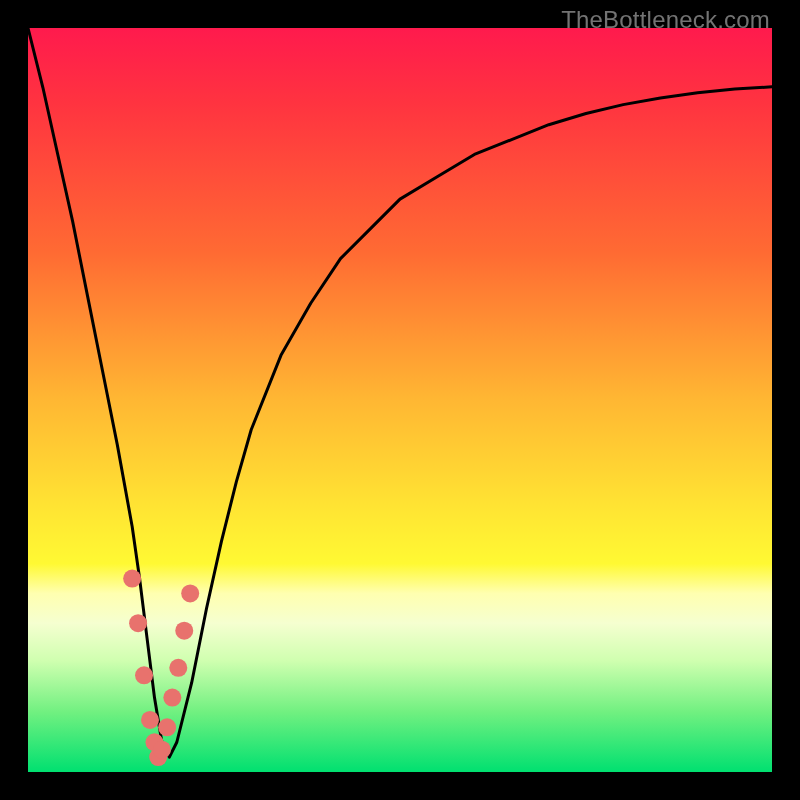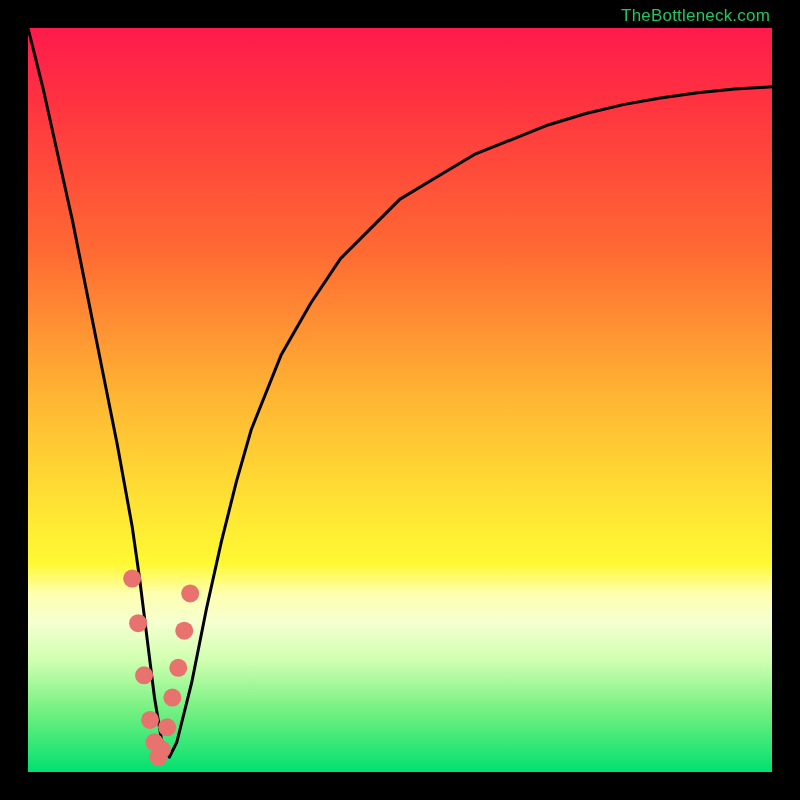--- a/index.html
+++ b/index.html
@@ -27,22 +27,22 @@
       #ffffb0 76%,
       #f5ffd0 80%,
       #d0ffb0 85%,
       #70f080 92%,
       #00e070 100%);
   }
   .attribution {
     position: absolute;
     top: 6px;
     right: 30px;
-    color: #22c55e;
-    font-size: 17px;
+    color: #737373;
+    font-size: 24px;
     letter-spacing: 0.2px;
     user-select: none;
   }
   svg.curve {
     position: absolute;
     left: 0;
     top: 0;
     width: 744px;
     height: 744px;
     overflow: visible;

